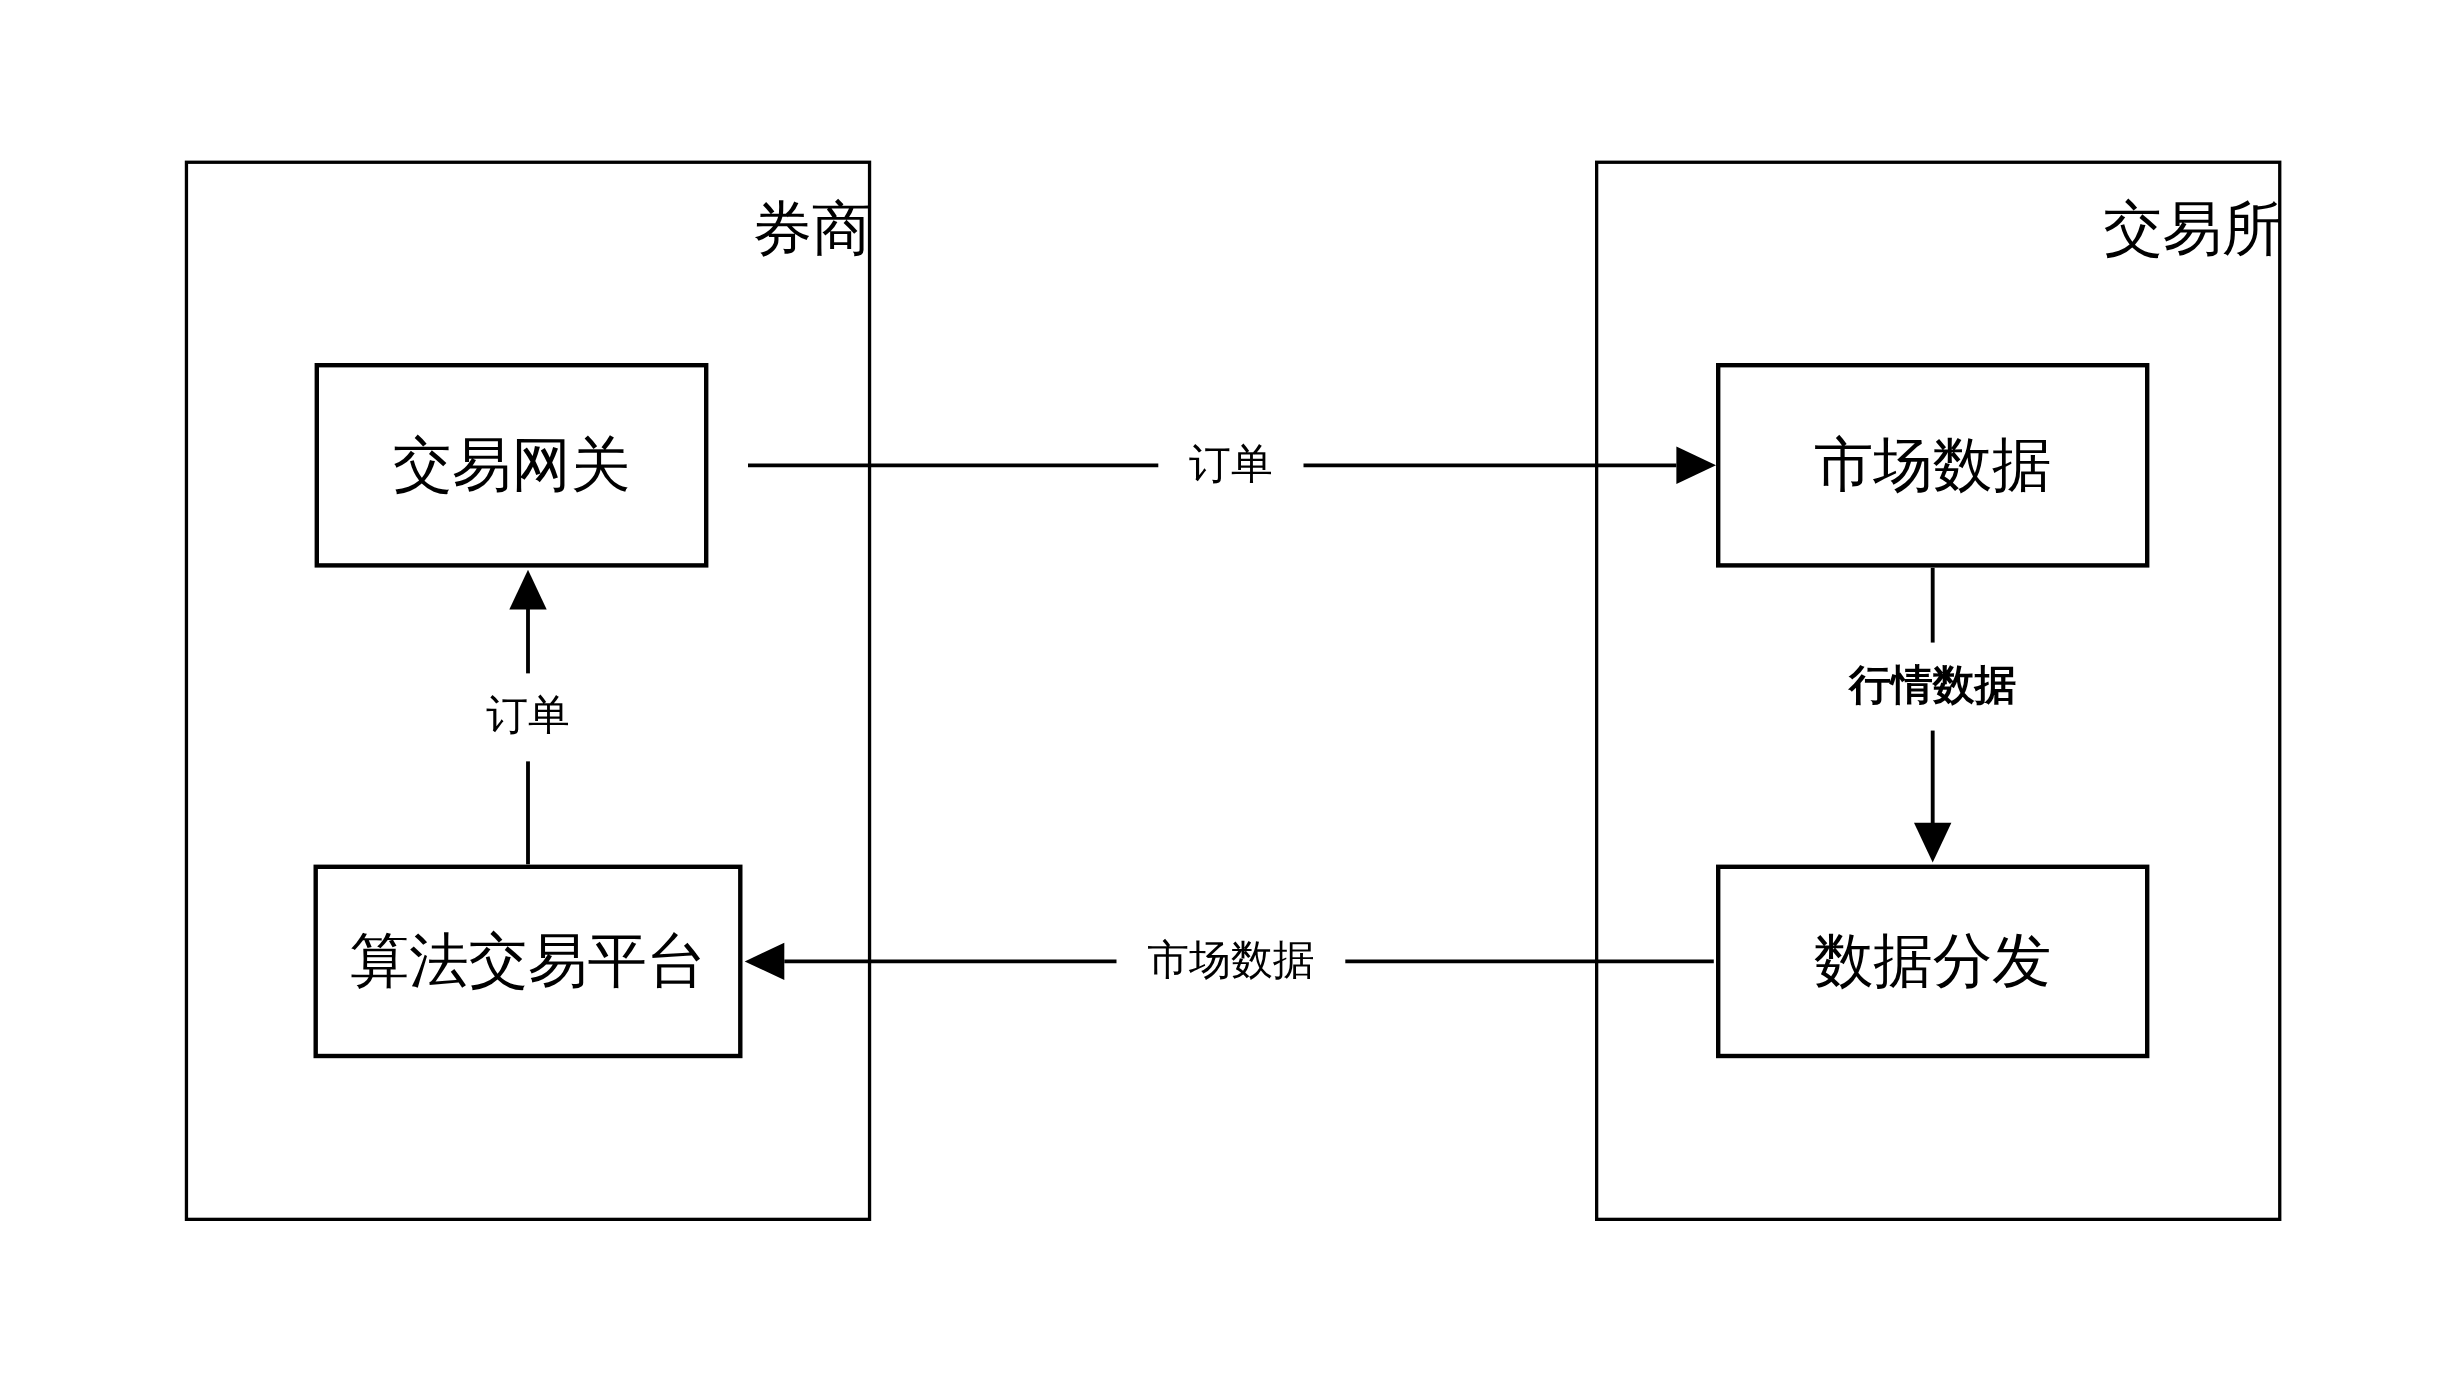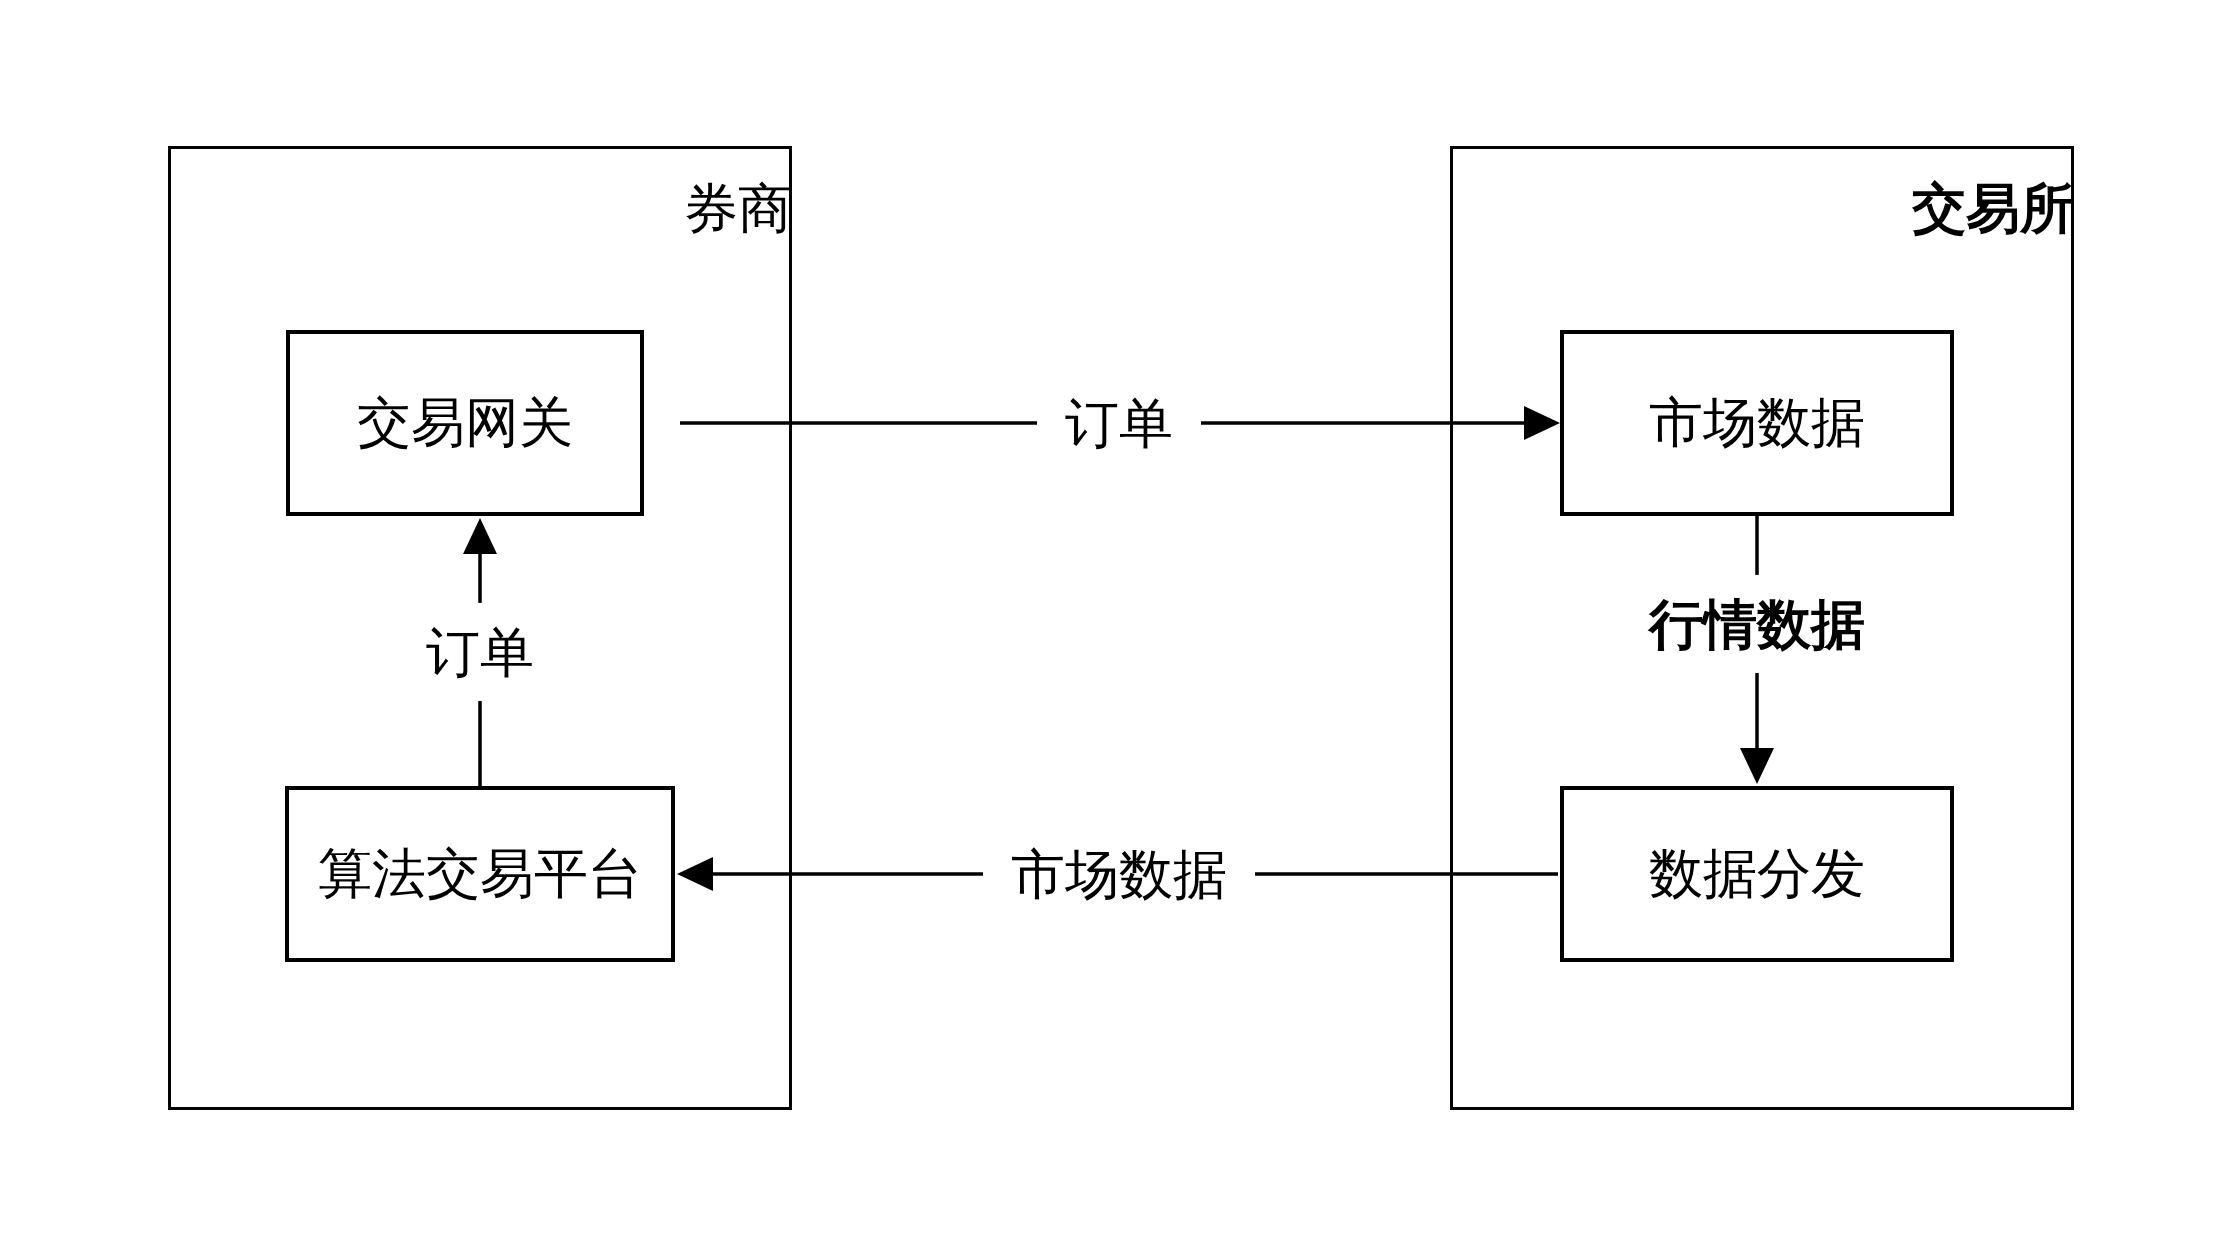--- a/index.html
+++ b/index.html
@@ -35,21 +35,21 @@
   .group-title {
     position: absolute;
     width: 624px;
     text-align: right;
     font-size: 54px;
     line-height: 1.2;
     color: var(--text);
     white-space: nowrap;
   }
   .group-title.broker   { left: 168px;  top: 176px; }
-  .group-title.exchange { left: 1450px; top: 176px; font-weight: bold; }
+  .group-title.exchange { left: 1450px; top: 176px; }
 
   
   svg.arrows {
     position: absolute;
     left: 0; top: 0;
     width: 2220px;
     height: 1257px;
     pointer-events: none;
   }
   svg.arrows line    { stroke: var(--stroke); stroke-width: 3.5; }
@@ -70,21 +70,21 @@
   .node.gateway      { left: 286px;  top: 330px; width: 358px; height: 186px; }
   .node.algo         { left: 285px;  top: 786px; width: 390px; height: 176px; }
   .node.execution    { left: 1560px; top: 330px; width: 394px; height: 186px; }
   .node.distribution { left: 1560px; top: 786px; width: 394px; height: 176px; }
 
   
   .edge-label {
     position: absolute;
     transform: translate(-50%, -50%);
     background: var(--bg);
-    font-size: 54px;
+    font-size: 38px;
     line-height: 1.15;
     color: var(--text);
     white-space: nowrap;
     text-align: center;
   }
   .edge-label.h { padding: 2px 28px; }
   .edge-label.v { padding: 18px 12px; }
   .edge-label.order-top     { left: 1119px; top: 423px; }
   .edge-label.order-left    { left: 480px;  top: 652px; }
   .edge-label.quote-right   { left: 1757px; top: 624px; font-weight: bold; }

